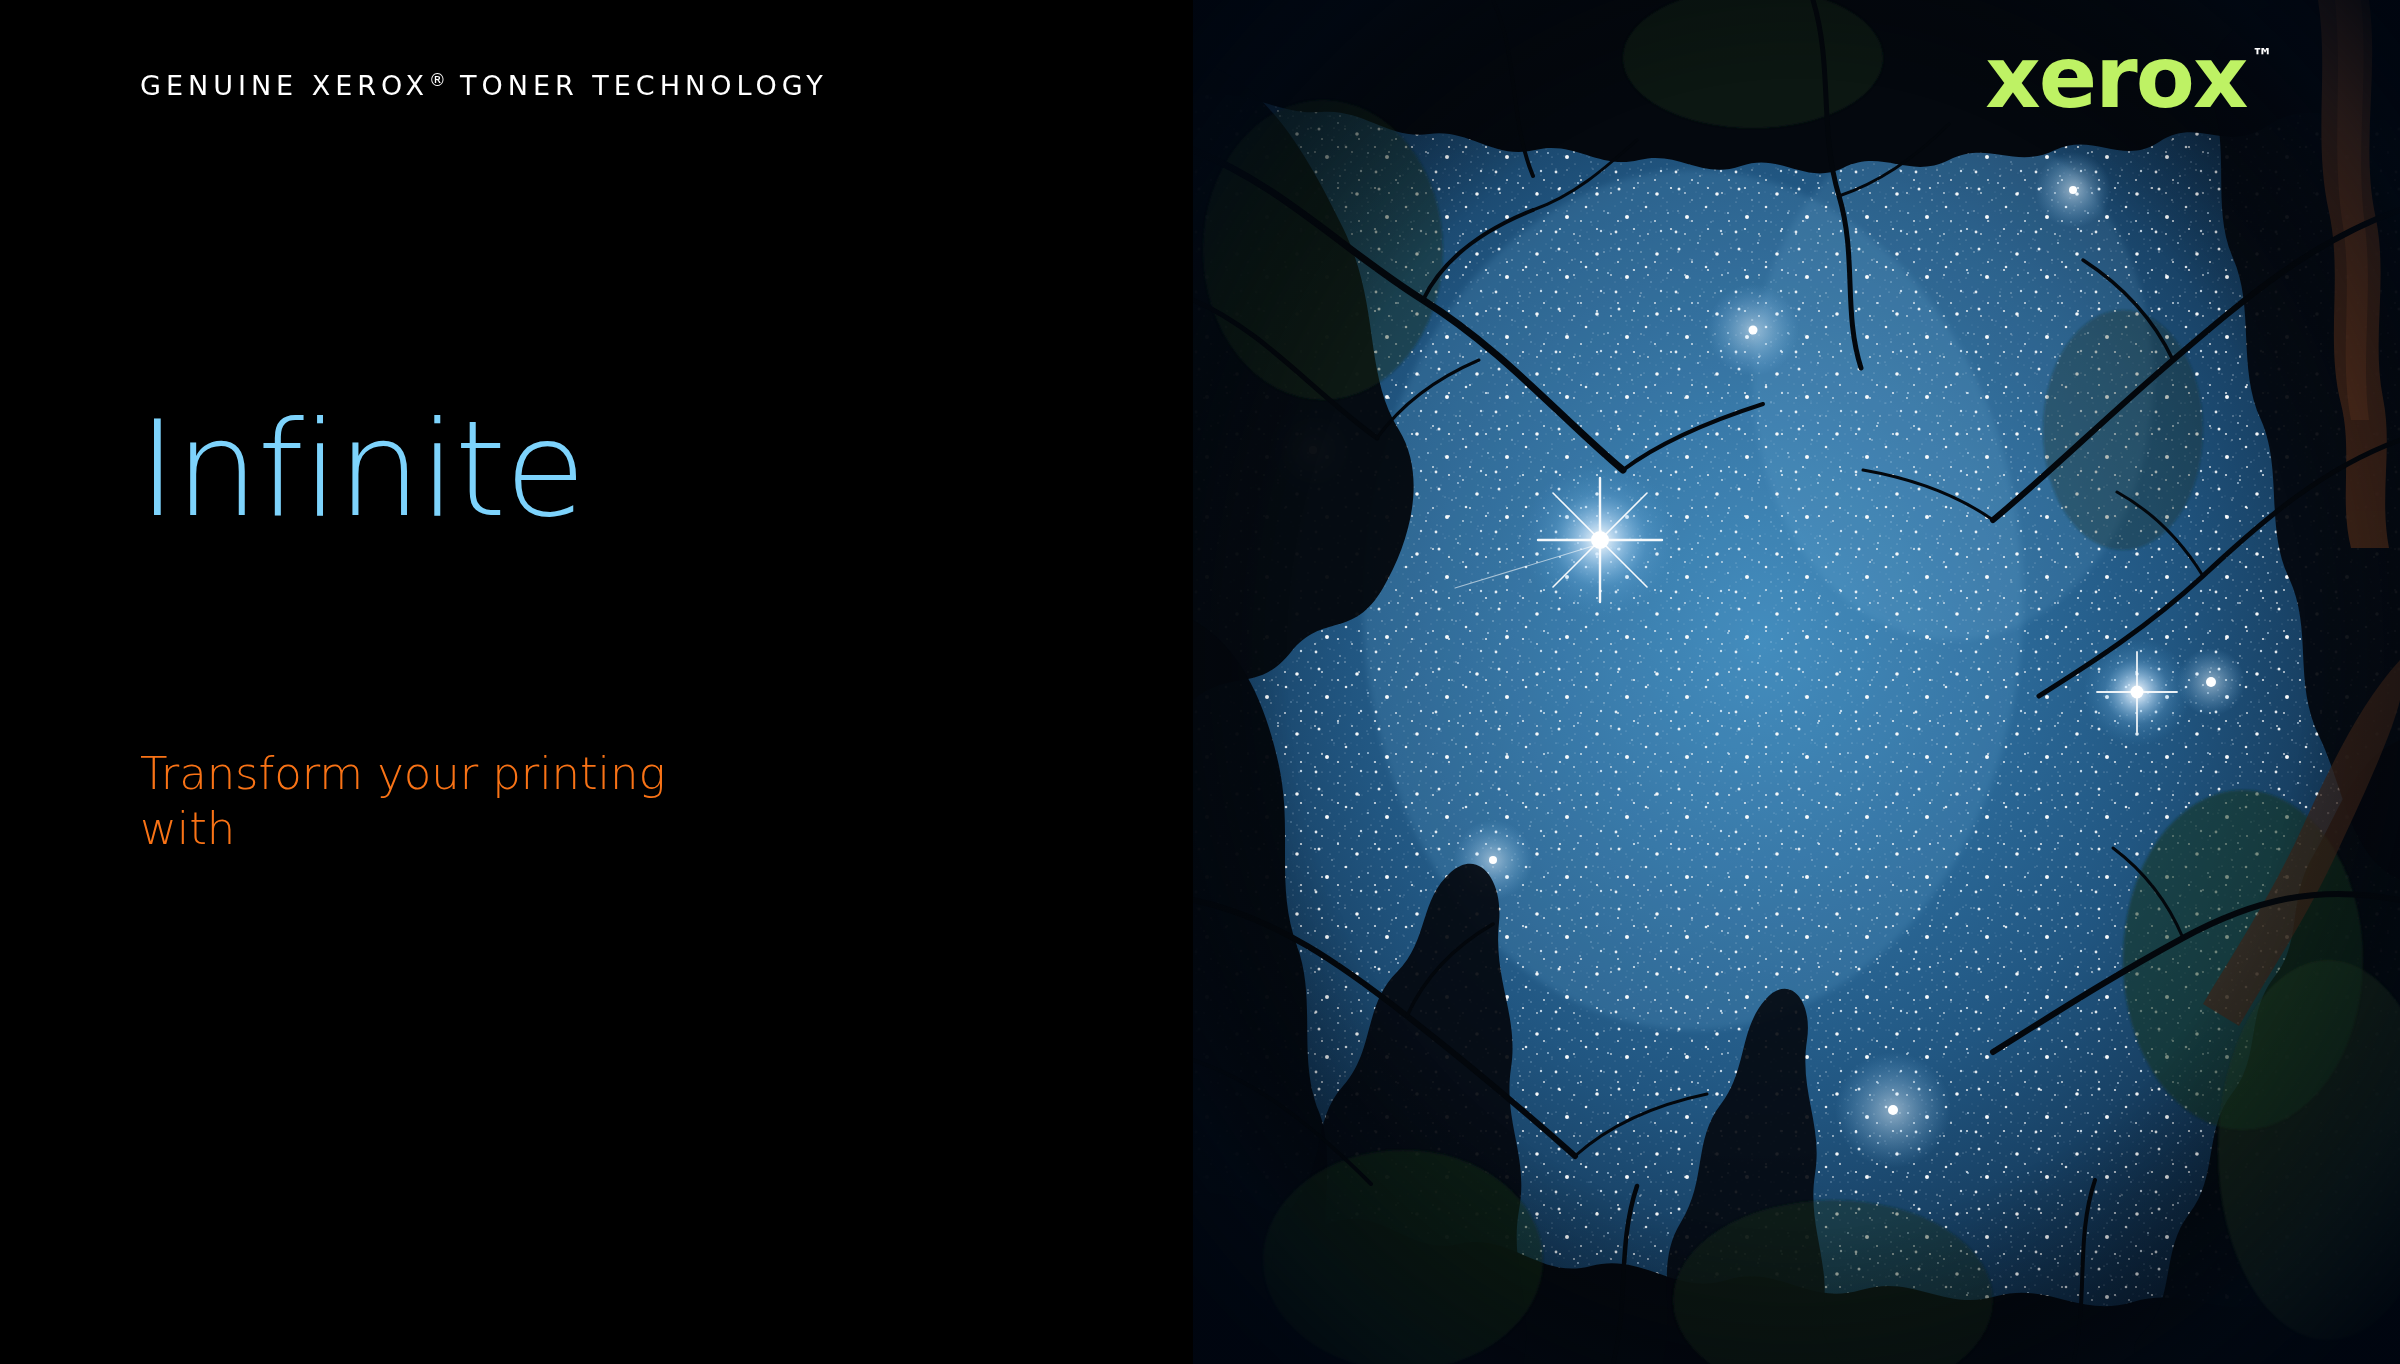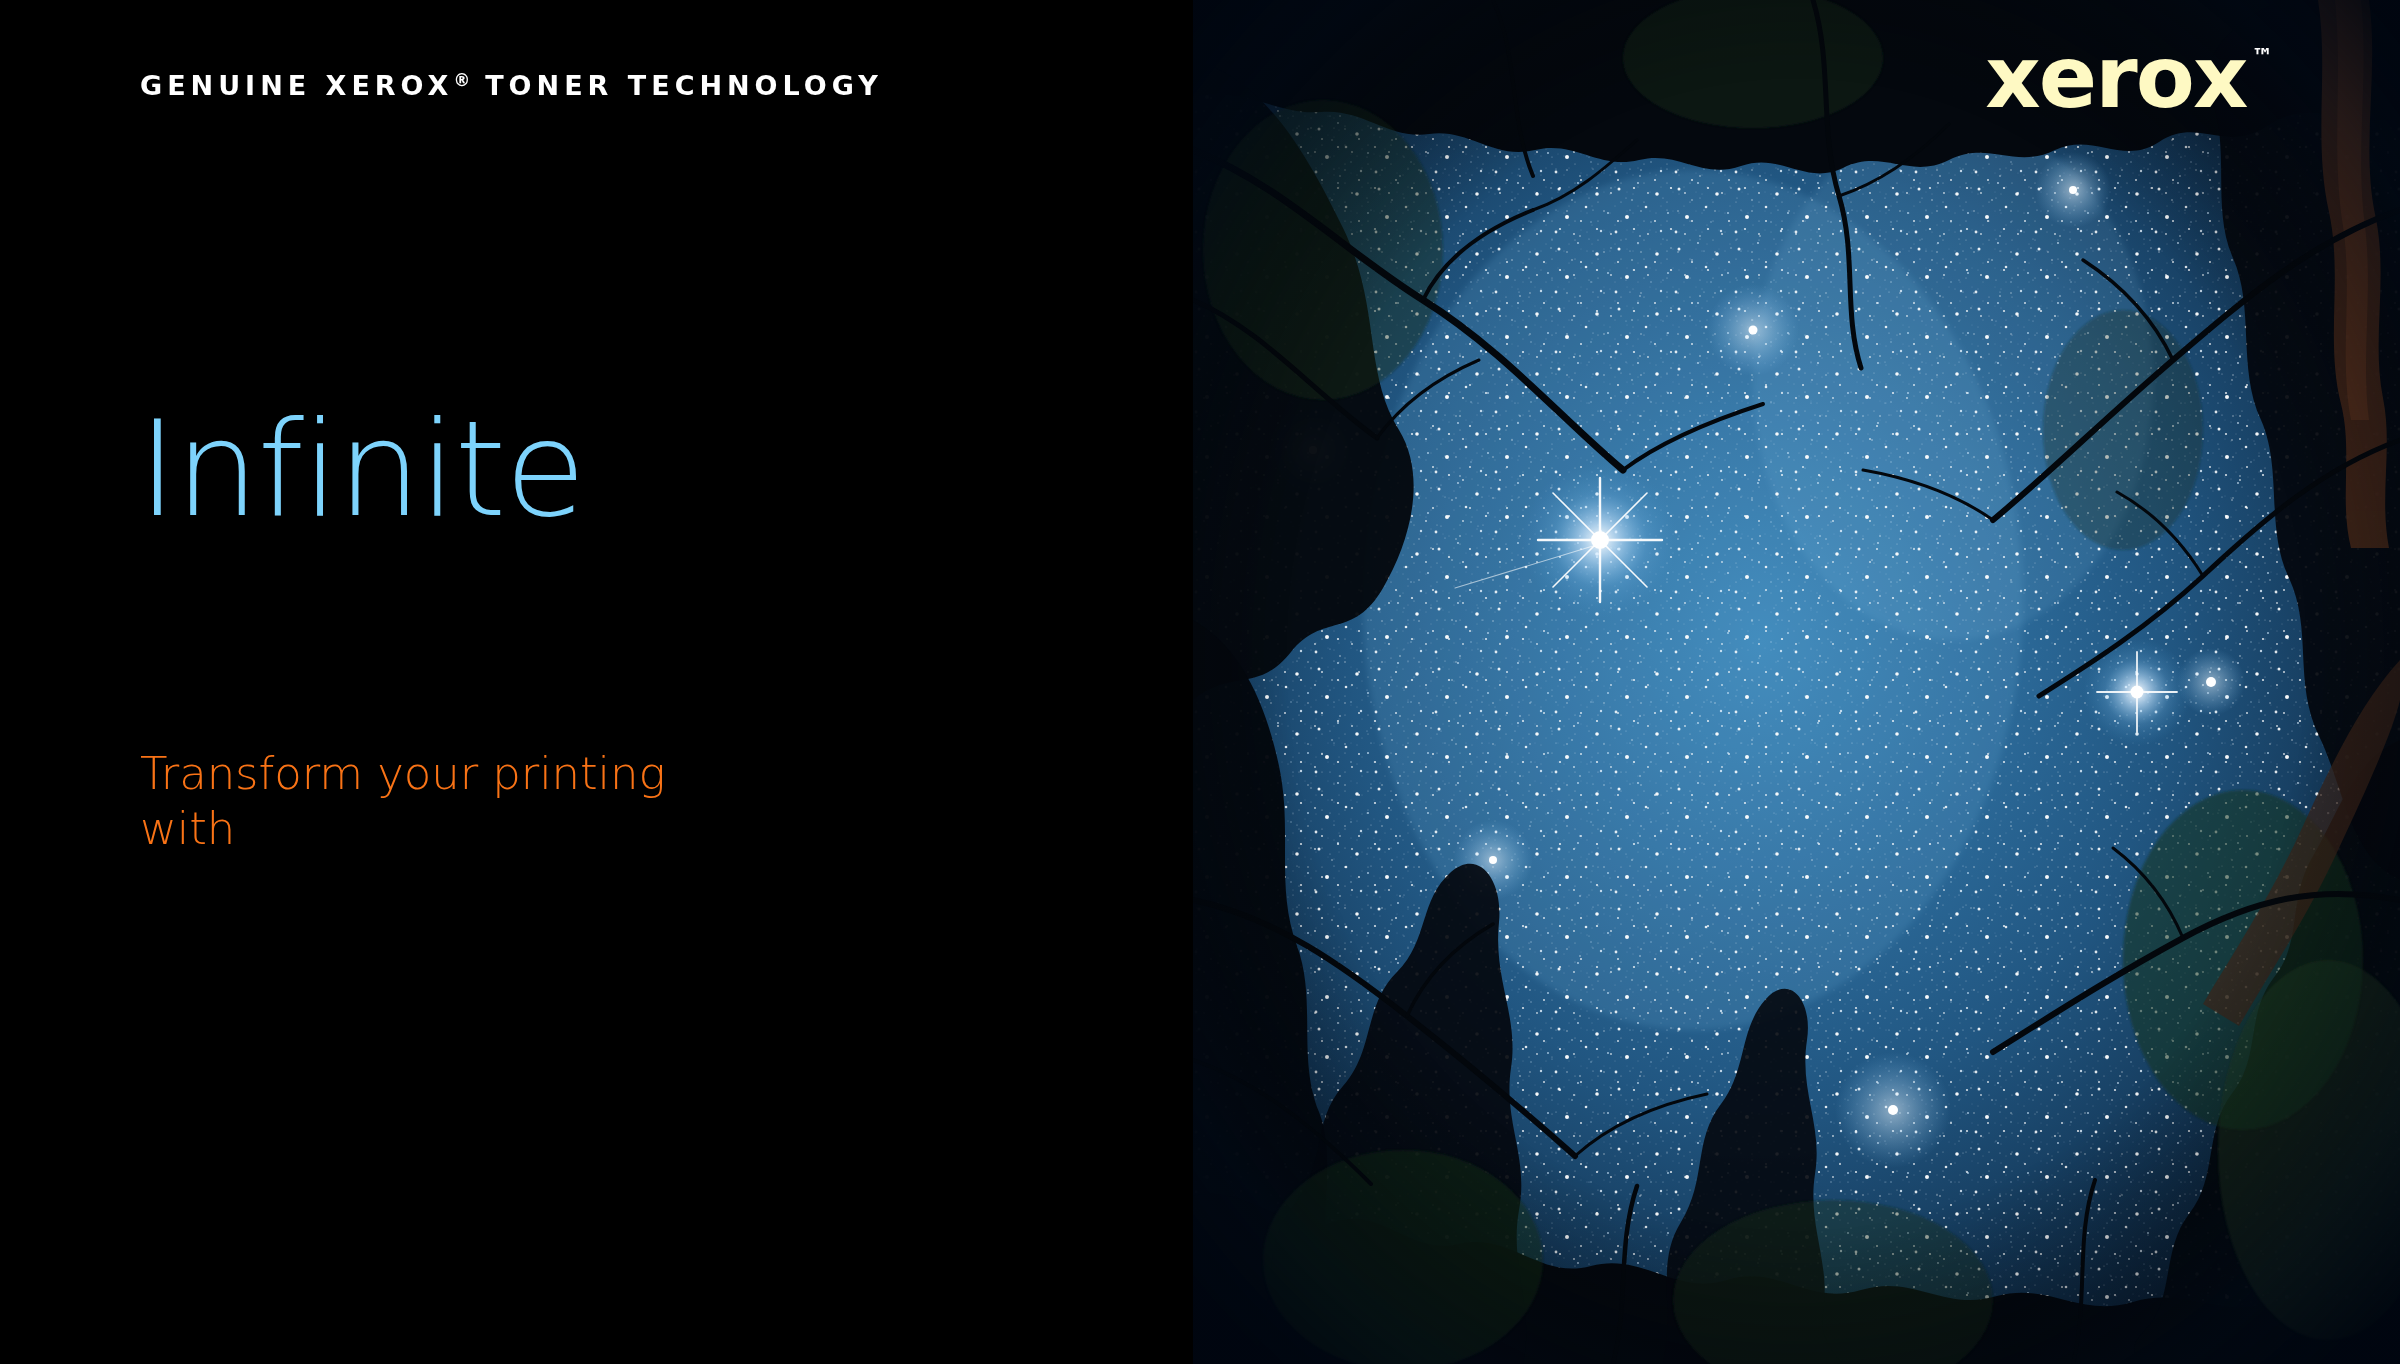--- a/index.html
+++ b/index.html
@@ -6,21 +6,21 @@
   body{width:2400px;height:1364px;overflow:hidden;
        font-family:"DejaVu Sans","Liberation Sans",sans-serif;}
 
   .poster{position:relative;width:2400px;height:1364px;background:#000;overflow:hidden;}
 
   
   .left-panel{position:absolute;left:0;top:0;width:1193px;height:1364px;
               background:#000000;z-index:5;}
 
   .eyebrow{position:absolute;left:140px;top:72px;
-           color:#ffffff;font-size:27px;font-weight:700;
+           color:#ffffff;font-size:27px;font-weight:400;
            letter-spacing:.185em;line-height:1;white-space:nowrap;
            font-family:"DejaVu Sans","Liberation Sans",sans-serif;}
   .eyebrow .reg{font-size:.62em;vertical-align:.52em;letter-spacing:.04em;}
 
   .headline{position:absolute;left:138px;top:318px;width:1000px;
             color:#7dd3fc;font-size:132px;font-weight:300;
             line-height:.96;letter-spacing:-.012em;
             font-family:"DejaVu Sans","Liberation Sans",sans-serif;}
   .headline .hl-line{display:block;}
 
@@ -31,21 +31,21 @@
   .body-copy .bc-line{display:block;}
 
   
   .photo{position:absolute;left:1193px;top:0;width:1207px;height:1364px;
          overflow:hidden;background:#07101c;z-index:1;}
   .photo svg{position:absolute;left:0;top:0;width:1207px;height:1364px;display:block;}
 
   
   .logo{position:absolute;right:126px;top:34px;z-index:30;
         display:flex;align-items:flex-start;}
-  .logo-word{color:#fef9c3;font-size:86px;font-weight:700;
+  .logo-word{color:#bef264;font-size:86px;font-weight:700;
              letter-spacing:-.022em;line-height:1;
              font-family:"DejaVu Sans","Liberation Sans",sans-serif;}
   .logo-tm{color:#ffffff;font-size:22px;font-weight:700;line-height:1;
            margin-left:5px;margin-top:12px;letter-spacing:.02em;
            font-family:"DejaVu Sans","Liberation Sans",sans-serif;}
 </style>
 </head>
 <body>
 
 <div class="poster">

